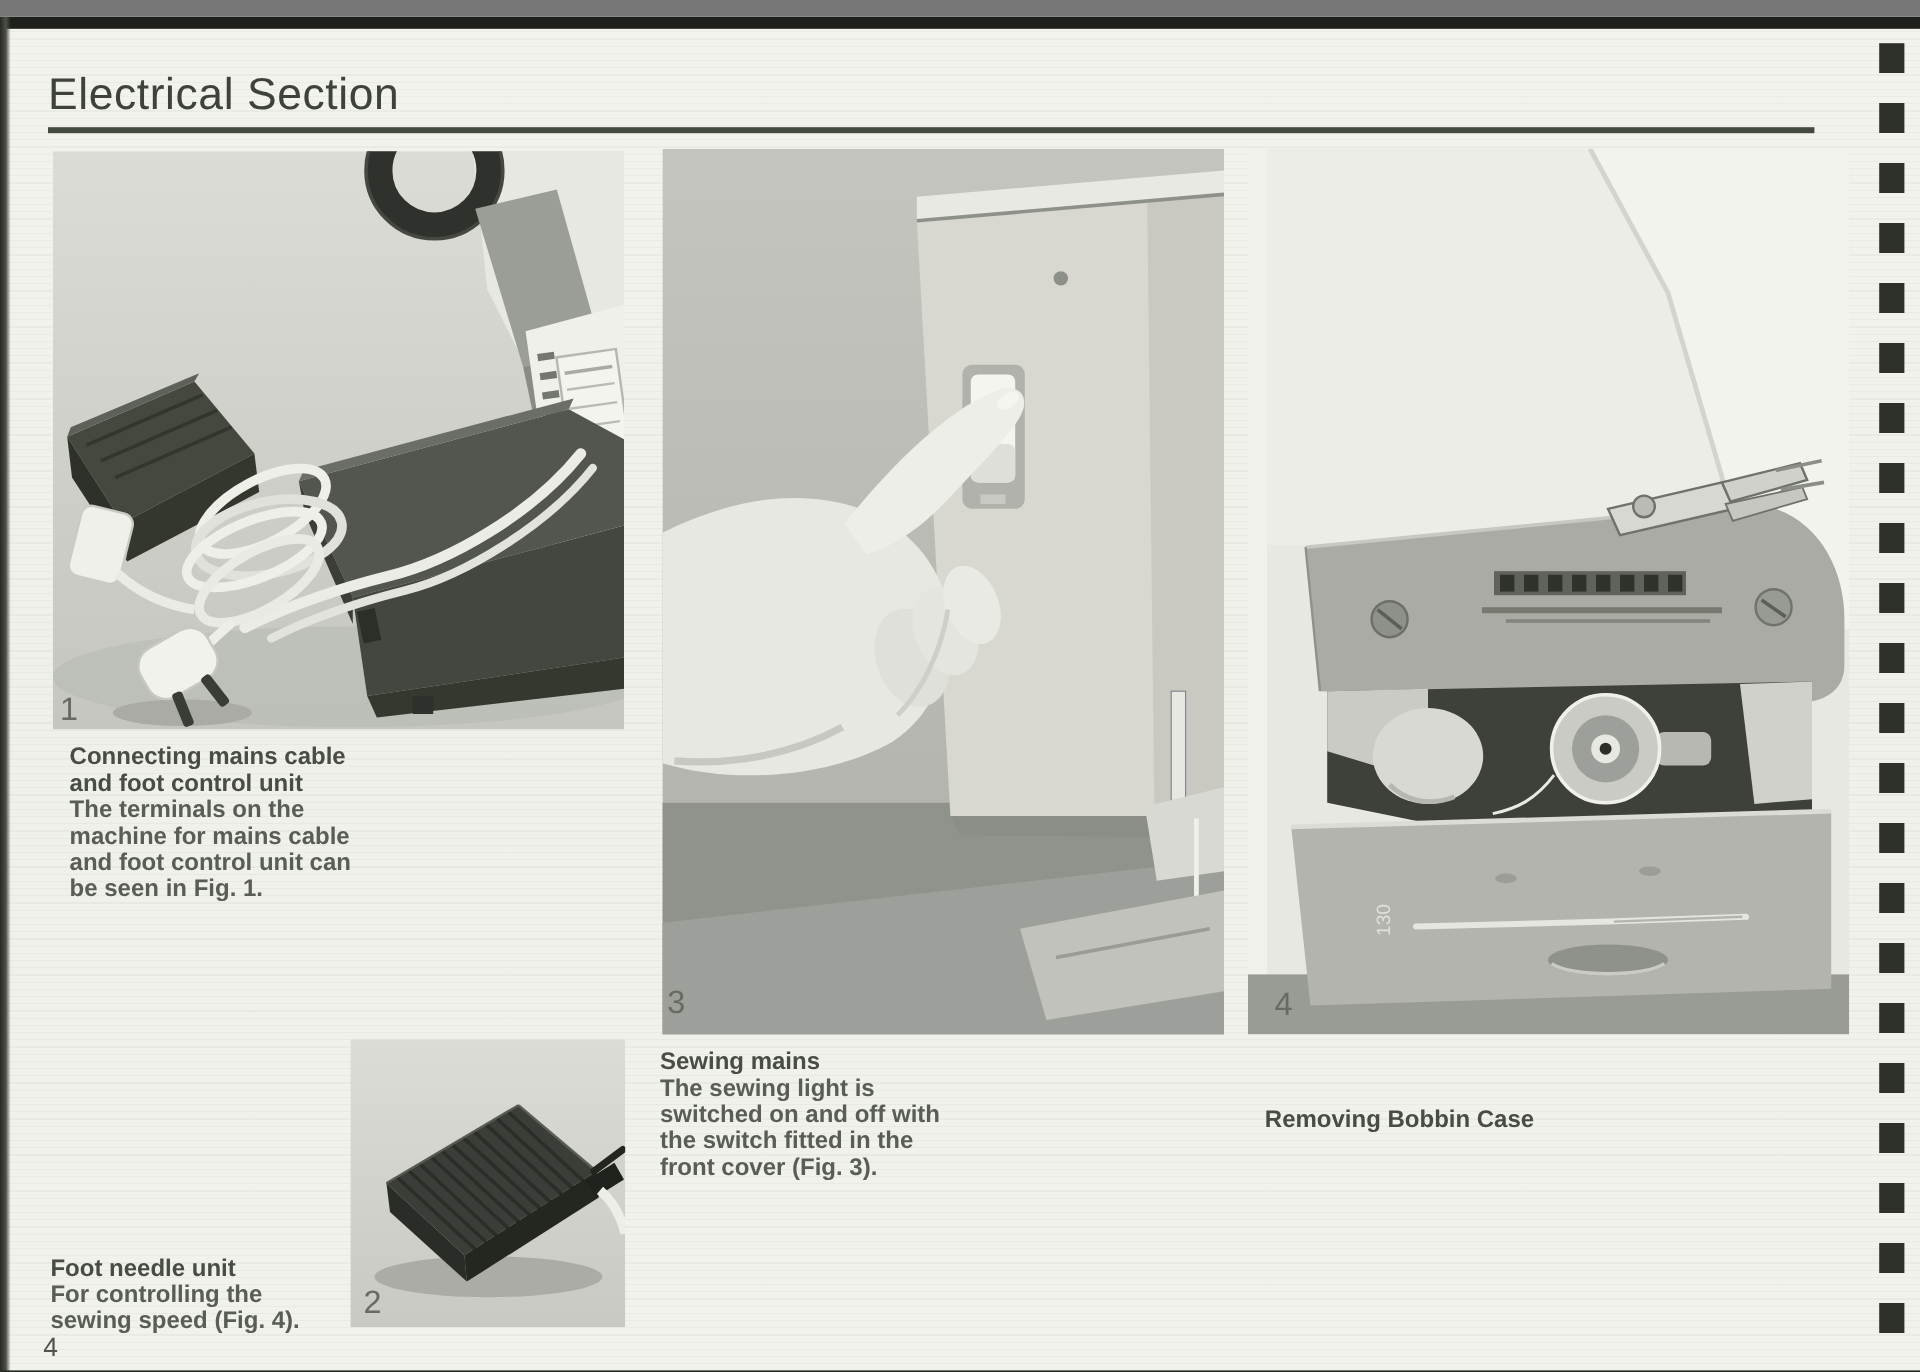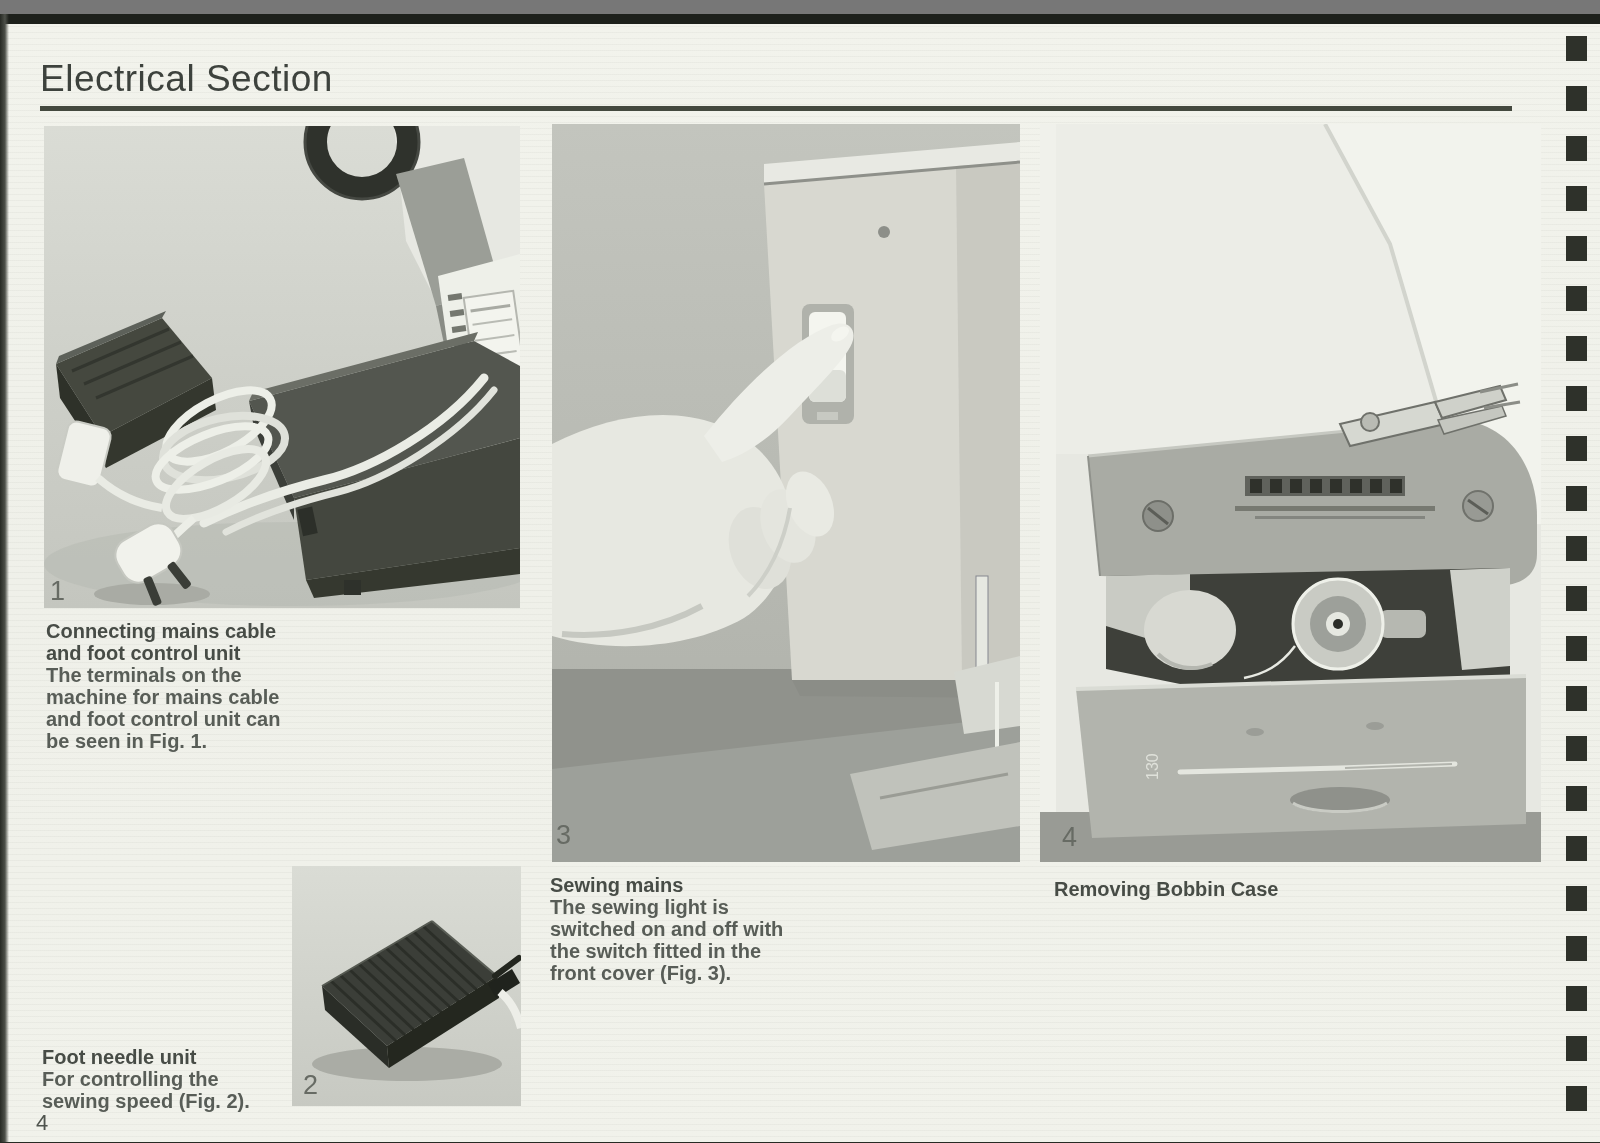--- a/index.html
+++ b/index.html
@@ -272,43 +272,43 @@
         <polygon points="30,120 95,180 97,202 33,144" fill="#2a2d27"></polygon>
         <polygon points="95,180 205,110 207,132 97,202" fill="#24271f"></polygon>
         <polygon points="196,118 220,103 228,117 204,132" fill="#20231d"></polygon>
         <line x1="203" y1="110" x2="227" y2="92" stroke="#23261f" stroke-width="6" stroke-linecap="round"></line>
         <path d="M208,126 C220,136 226,150 229,162" stroke="#edeee8" stroke-width="8" fill="none"></path>
       </g>
     </svg>
     <figcaption class="fignum" style="left:11px;top:206px;">2</figcaption>
   </figure>
 
-  <section class="txt" style="left:46px;top:606px;width:270px;">
+  <section class="txt" style="left:58px;top:606px;width:270px;">
     <div class="h">Connecting mains cable
 and foot control unit</div>
     <div class="b">The terminals on the
 machine for mains cable
 and foot control unit can
 be seen in Fig. 1.</div>
   </section>
 
   <section class="txt" style="left:42px;top:1032px;width:270px;">
     <div class="h">Foot needle unit</div>
     <div class="b">For controlling the
-sewing speed (Fig. 2).</div>
+sewing speed (Fig. 4).</div>
   </section>
 
   <section class="txt" style="left:550px;top:860px;width:280px;">
     <div class="h">Sewing mains</div>
     <div class="b">The sewing light is
 switched on and off with
 the switch fitted in the
 front cover (Fig. 3).</div>
   </section>
 
-  <section class="txt" style="left:1054px;top:864px;width:230px;">
+  <section class="txt" style="left:1054px;top:908px;width:230px;">
     <div class="h">Removing Bobbin Case</div>
   </section>
 
 
   <div class="pagenum">4</div>
 
 </div>
 
 </body></html>

